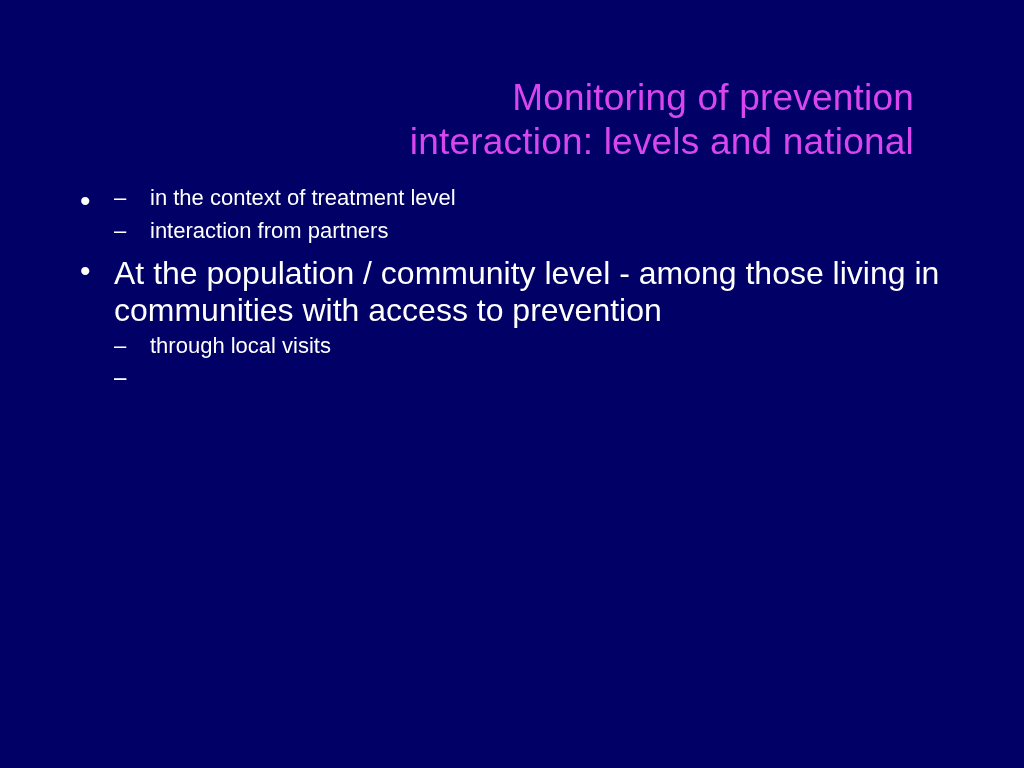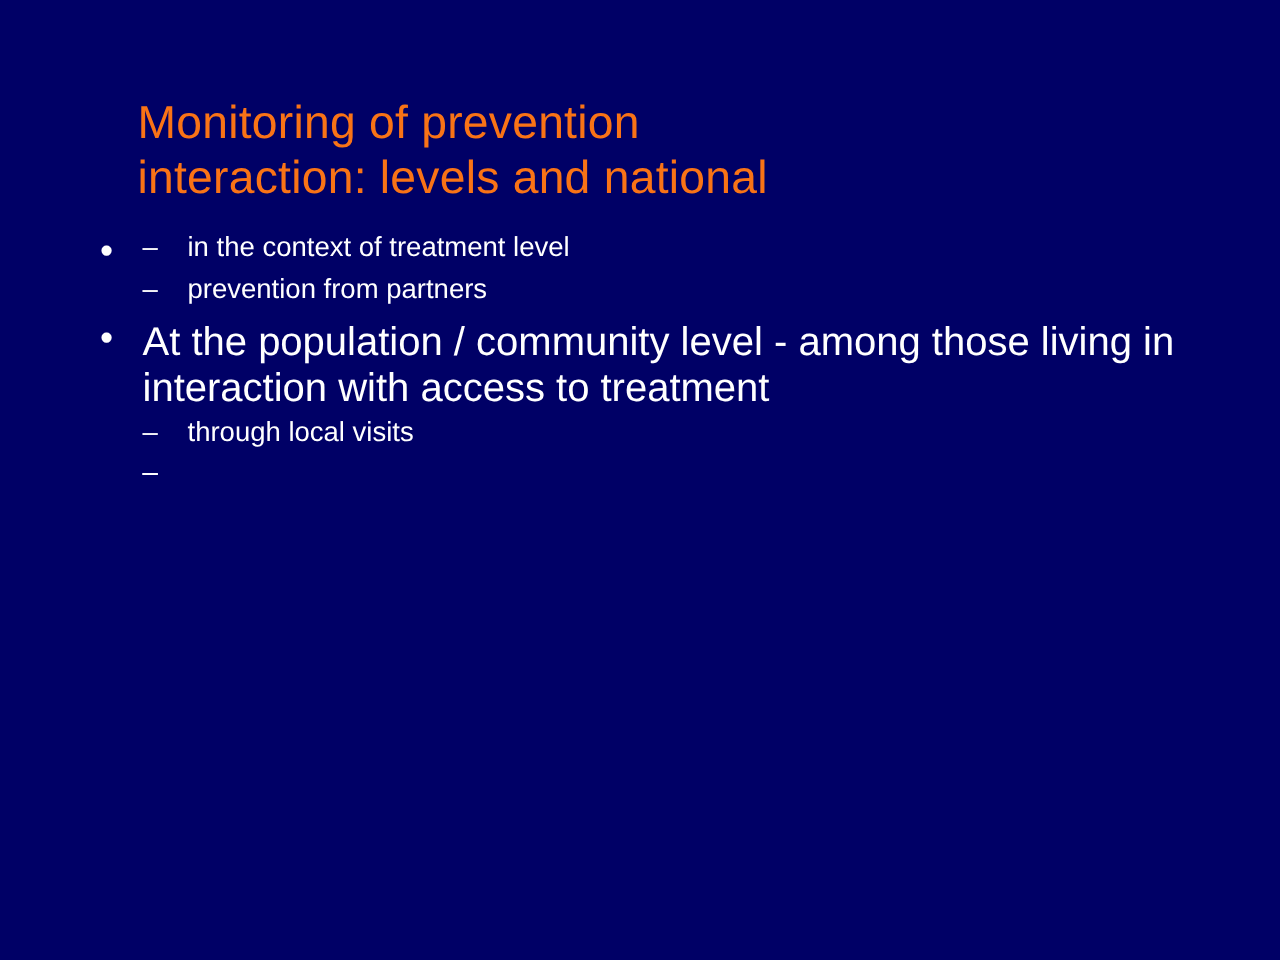--- a/index.html
+++ b/index.html
@@ -13,24 +13,24 @@
     font-family: "Liberation Sans", sans-serif;
     overflow: hidden;
   }
   .slide {
     position: relative;
     width: 1024px;
     height: 768px;
     box-sizing: border-box;
   }
   .slide-title {
-    color: #f97316;
+    color: #d946ef;
     font-size: 37px;
     line-height: 1.18;
-    text-align: left;
+    text-align: right;
     padding: 76px 110px 0 110px;
     font-weight: normal;
     margin: 0;
     letter-spacing: 0.2px;
   }
   .body-list {
     margin: 22px 0 0 0;
     padding: 0 40px 0 62px;
     list-style: none;
   }
@@ -90,29 +90,29 @@
       <div class="l1">
         <span class="bullet">•</span>
       </div>
       <ul class="sub-list">
         <li class="l2">
           <span class="dash">–</span>
           <span>in the context of treatment level</span>
         </li>
         <li class="l2">
           <span class="dash">–</span>
-          <span>prevention from partners</span>
+          <span>interaction from partners</span>
         </li>
       </ul>
     </li>
 
     <li class="group">
       <div class="l1">
         <span class="bullet">•</span>
-        <span>At the population / community level - among those living in interaction with access to treatment</span>
+        <span>At the population / community level - among those living in communities with access to prevention</span>
       </div>
       <ul class="sub-list">
         <li class="l2">
           <span class="dash">–</span>
           <span>through local visits</span>
         </li>
         <li class="l2">
           <span class="dash">–</span>
         </li>
         <li class="l2">

